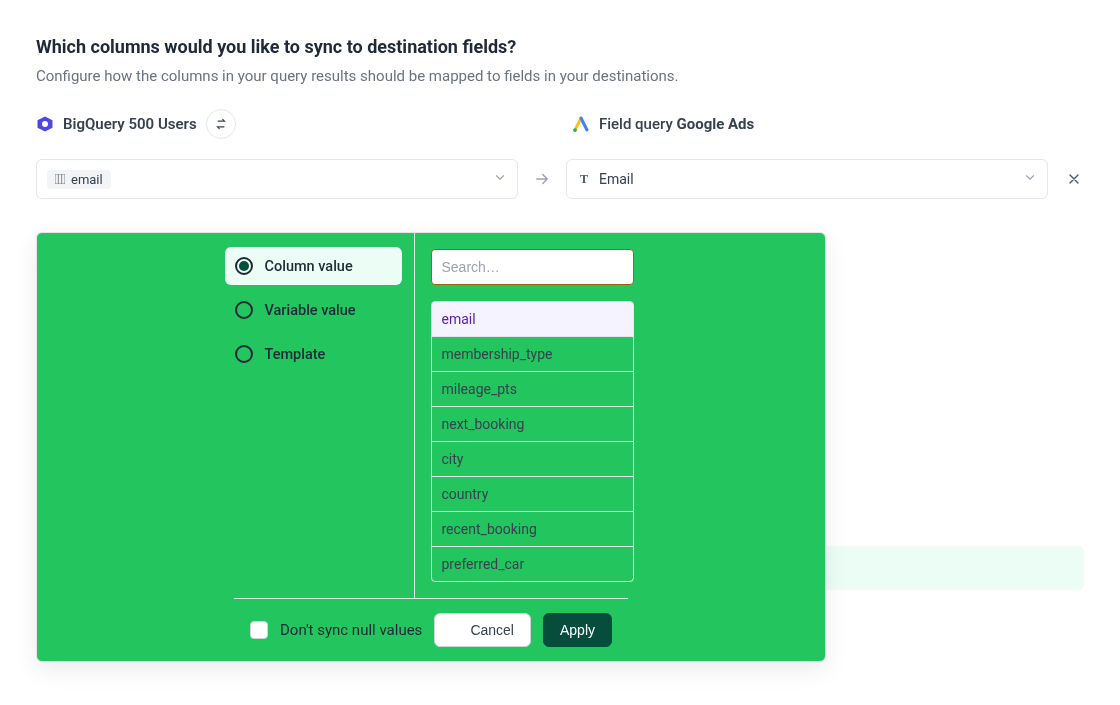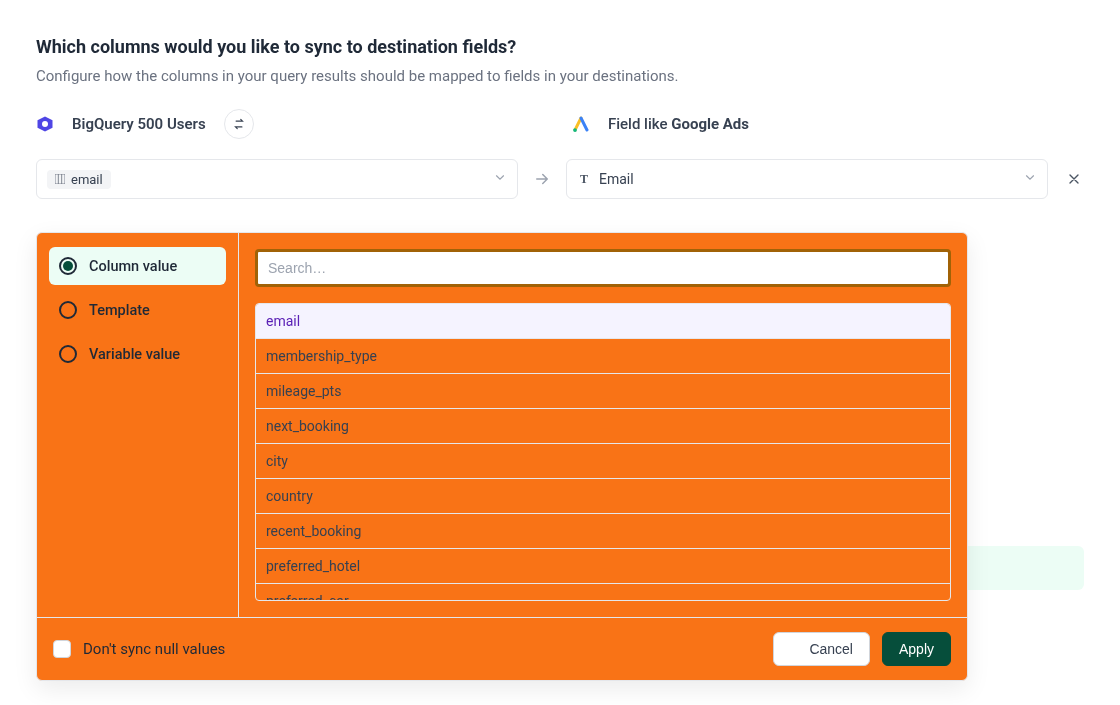--- a/index.html
+++ b/index.html
@@ -22,21 +22,21 @@
       font-size: 15px;
       color: #6b7280;
       margin-bottom: 24px;
     }
     .columns-row {
       display: flex;
       gap: 24px;
       align-items: center;
       margin-bottom: 20px;
     }
-    .left-col, .right-col { flex: 1; display:flex; align-items:center; gap:18px; }
+    .left-col, .right-col { flex: 1; display:flex; align-items:center; gap:9px; }
     .bq-icon {
       width: 18px; height: 18px;
       display:inline-flex; align-items:center; justify-content:center;
     }
     .source-label {
       font-size: 15px;
       font-weight: 600;
       color: #374151;
     }
     .swap-btn {
@@ -108,27 +108,28 @@
       display:inline-flex;align-items:center;justify-content:center;
       cursor:pointer;
       margin-left:4px;
     }
 
     
     .dropdown {
       position:absolute;
       left:36px;
       top:232px;
-      width:932px;
-      background:#f97316;
+      width:790px;
+      background:#22c55e;
       border:1px solid #e5e7eb;
       border-radius:6px;
       box-shadow:0 8px 24px rgba(0,0,0,0.08);
       display:flex;
       flex-direction:column;
+      align-items:center;
     }
     .dropdown-body {
       display:flex;
       min-height:360px;
     }
     .dd-left {
       width:202px;
       border-right:1px solid #e5e7eb;
       padding:14px 12px;
     }
@@ -155,21 +156,21 @@
     .mode-option.selected .radio::after {
       content:"";width:10px;height:10px;border-radius:50%;background:#064e3b;
     }
     .dd-right {
       flex:1;
       padding:16px;
       display:flex;
       flex-direction:column;
     }
     .search-input {
-      border:3px solid #a16207;
+      border:1px solid #a16207;
       border-radius:4px;
       height:36px;
       padding:16px 10px;
       font-size:14px;
       color:#374151;
       outline:none;
       width:100%;
     }
     .search-input::placeholder { color:#9ca3af; }
     .options-list {
@@ -250,21 +251,21 @@
   </div>
   <div class="right-col">
     <span class="gads-icon">
       <svg viewBox="0 0 24 24" width="18" height="18">
           <path d="M4 20 L12 4" stroke="#fbbf24" stroke-width="4" stroke-linecap="round"></path>
           <path d="M12 4 L20 20" stroke="#3b82f6" stroke-width="4" stroke-linecap="round"></path>
           <circle cx="4" cy="20" r="2.5" fill="#10b981"></circle>
         </svg>
     </span>
     <span class="dest-label">
-      <span>Field like </span><b>Google Ads</b>
+      <span>Field query </span><b>Google Ads</b>
     </span>
   </div>
 </div>
 
 <div class="selects-row">
   <div class="select-box">
     <span class="chip">
       <svg width="10" height="10" viewBox="0 0 12 12">
           <rect x="0" y="0" width="12" height="12" fill="none" stroke="#6b7280"></rect>
           <line x1="4" y1="0" x2="4" y2="12" stroke="#6b7280"></line>
@@ -303,38 +304,37 @@
 
 <div class="dropdown">
   <div class="dropdown-body">
     <div class="dd-left" id="mode-list">
         <div class="mode-option selected">
           <span class="radio"></span>
           <span>Column value</span>
         </div>
         <div class="mode-option">
           <span class="radio"></span>
-          <span>Template</span>
+          <span>Variable value</span>
         </div>
         <div class="mode-option">
           <span class="radio"></span>
-          <span>Variable value</span>
+          <span>Template</span>
         </div>
       </div>
     <div class="dd-right">
       <input class="search-input" type="text" placeholder="Search…" style="">
       <div class="options-list" id="options-list">
           <div class="option-item highlighted">email</div>
           <div class="option-item">membership_type</div>
           <div class="option-item">mileage_pts</div>
           <div class="option-item">next_booking</div>
           <div class="option-item">city</div>
           <div class="option-item">country</div>
           <div class="option-item">recent_booking</div>
-          <div class="option-item">preferred_hotel</div>
           <div class="option-item">preferred_car</div>
         </div>
     </div>
   </div>
   <div class="dropdown-footer">
     <span class="checkbox"></span>
     <span class="checkbox-label">Don't sync null values</span>
     <button class="btn btn-secondary">Cancel</button>
     <button class="btn btn-primary">Apply</button>
   </div>

